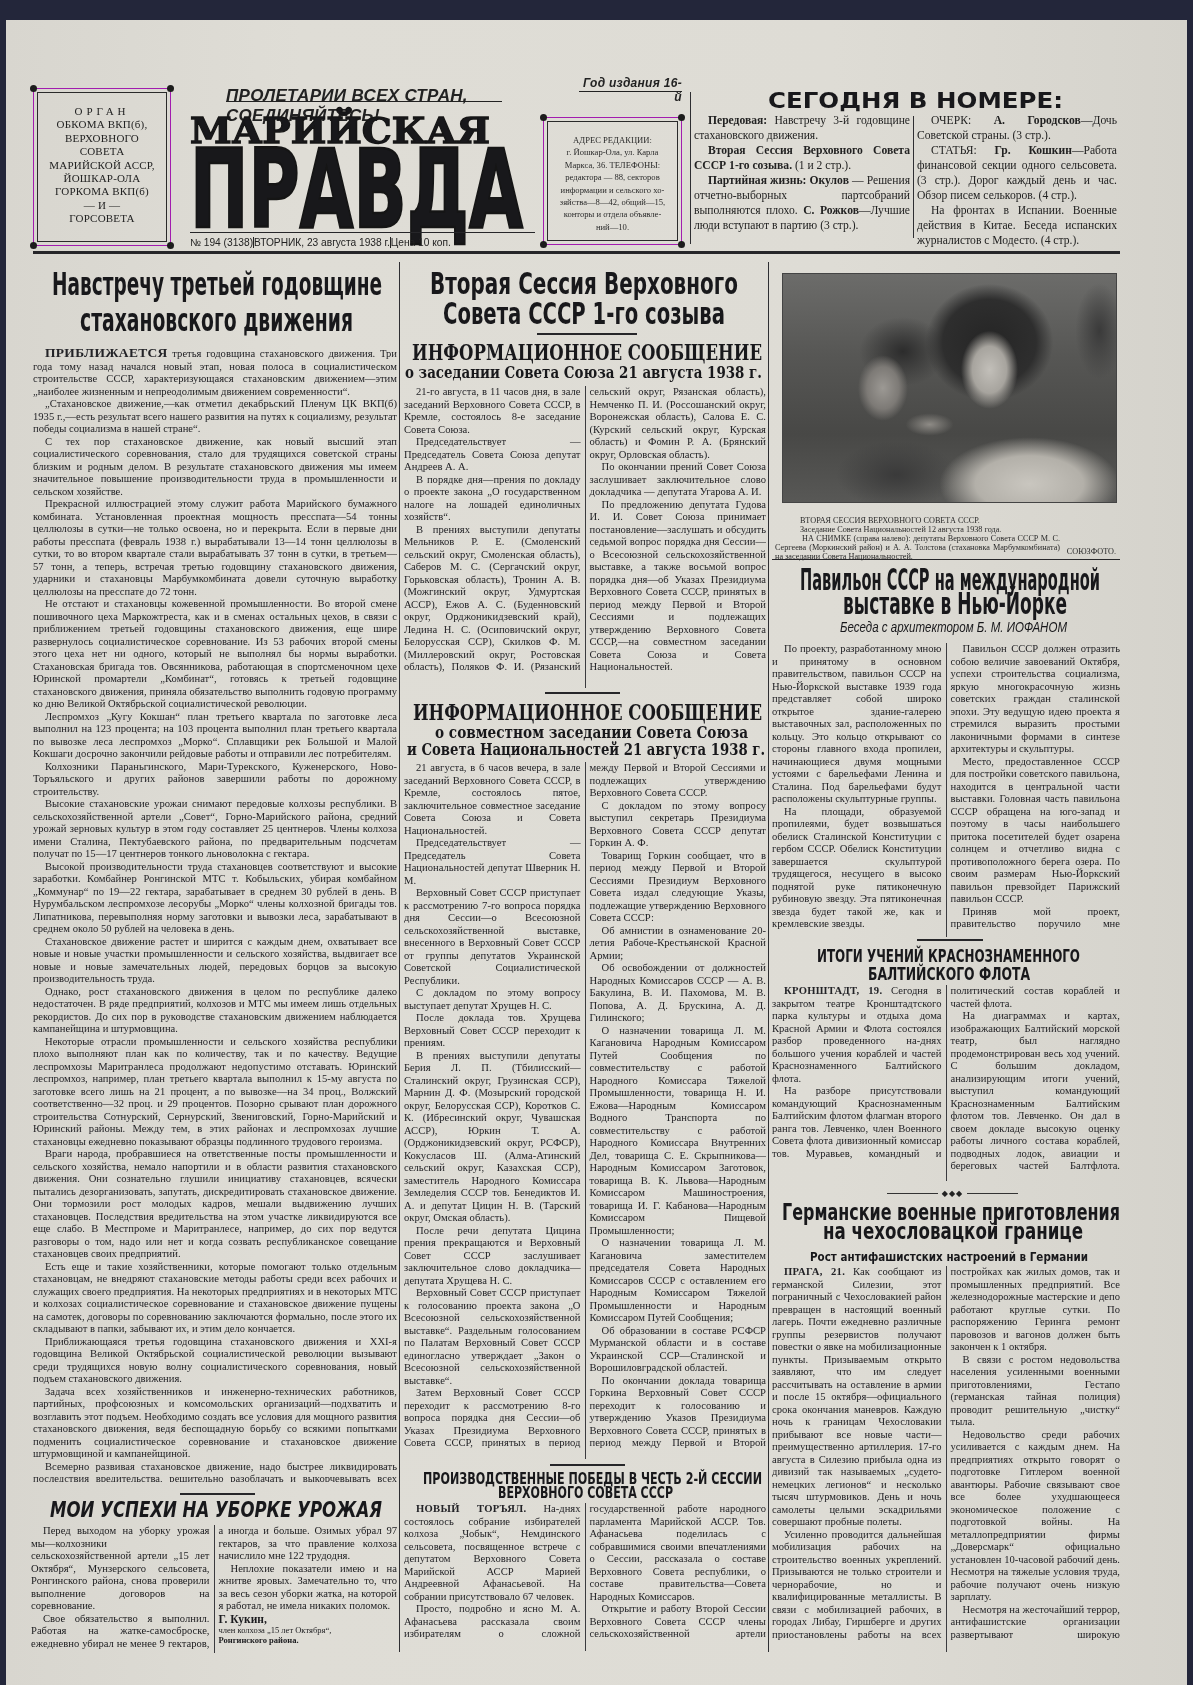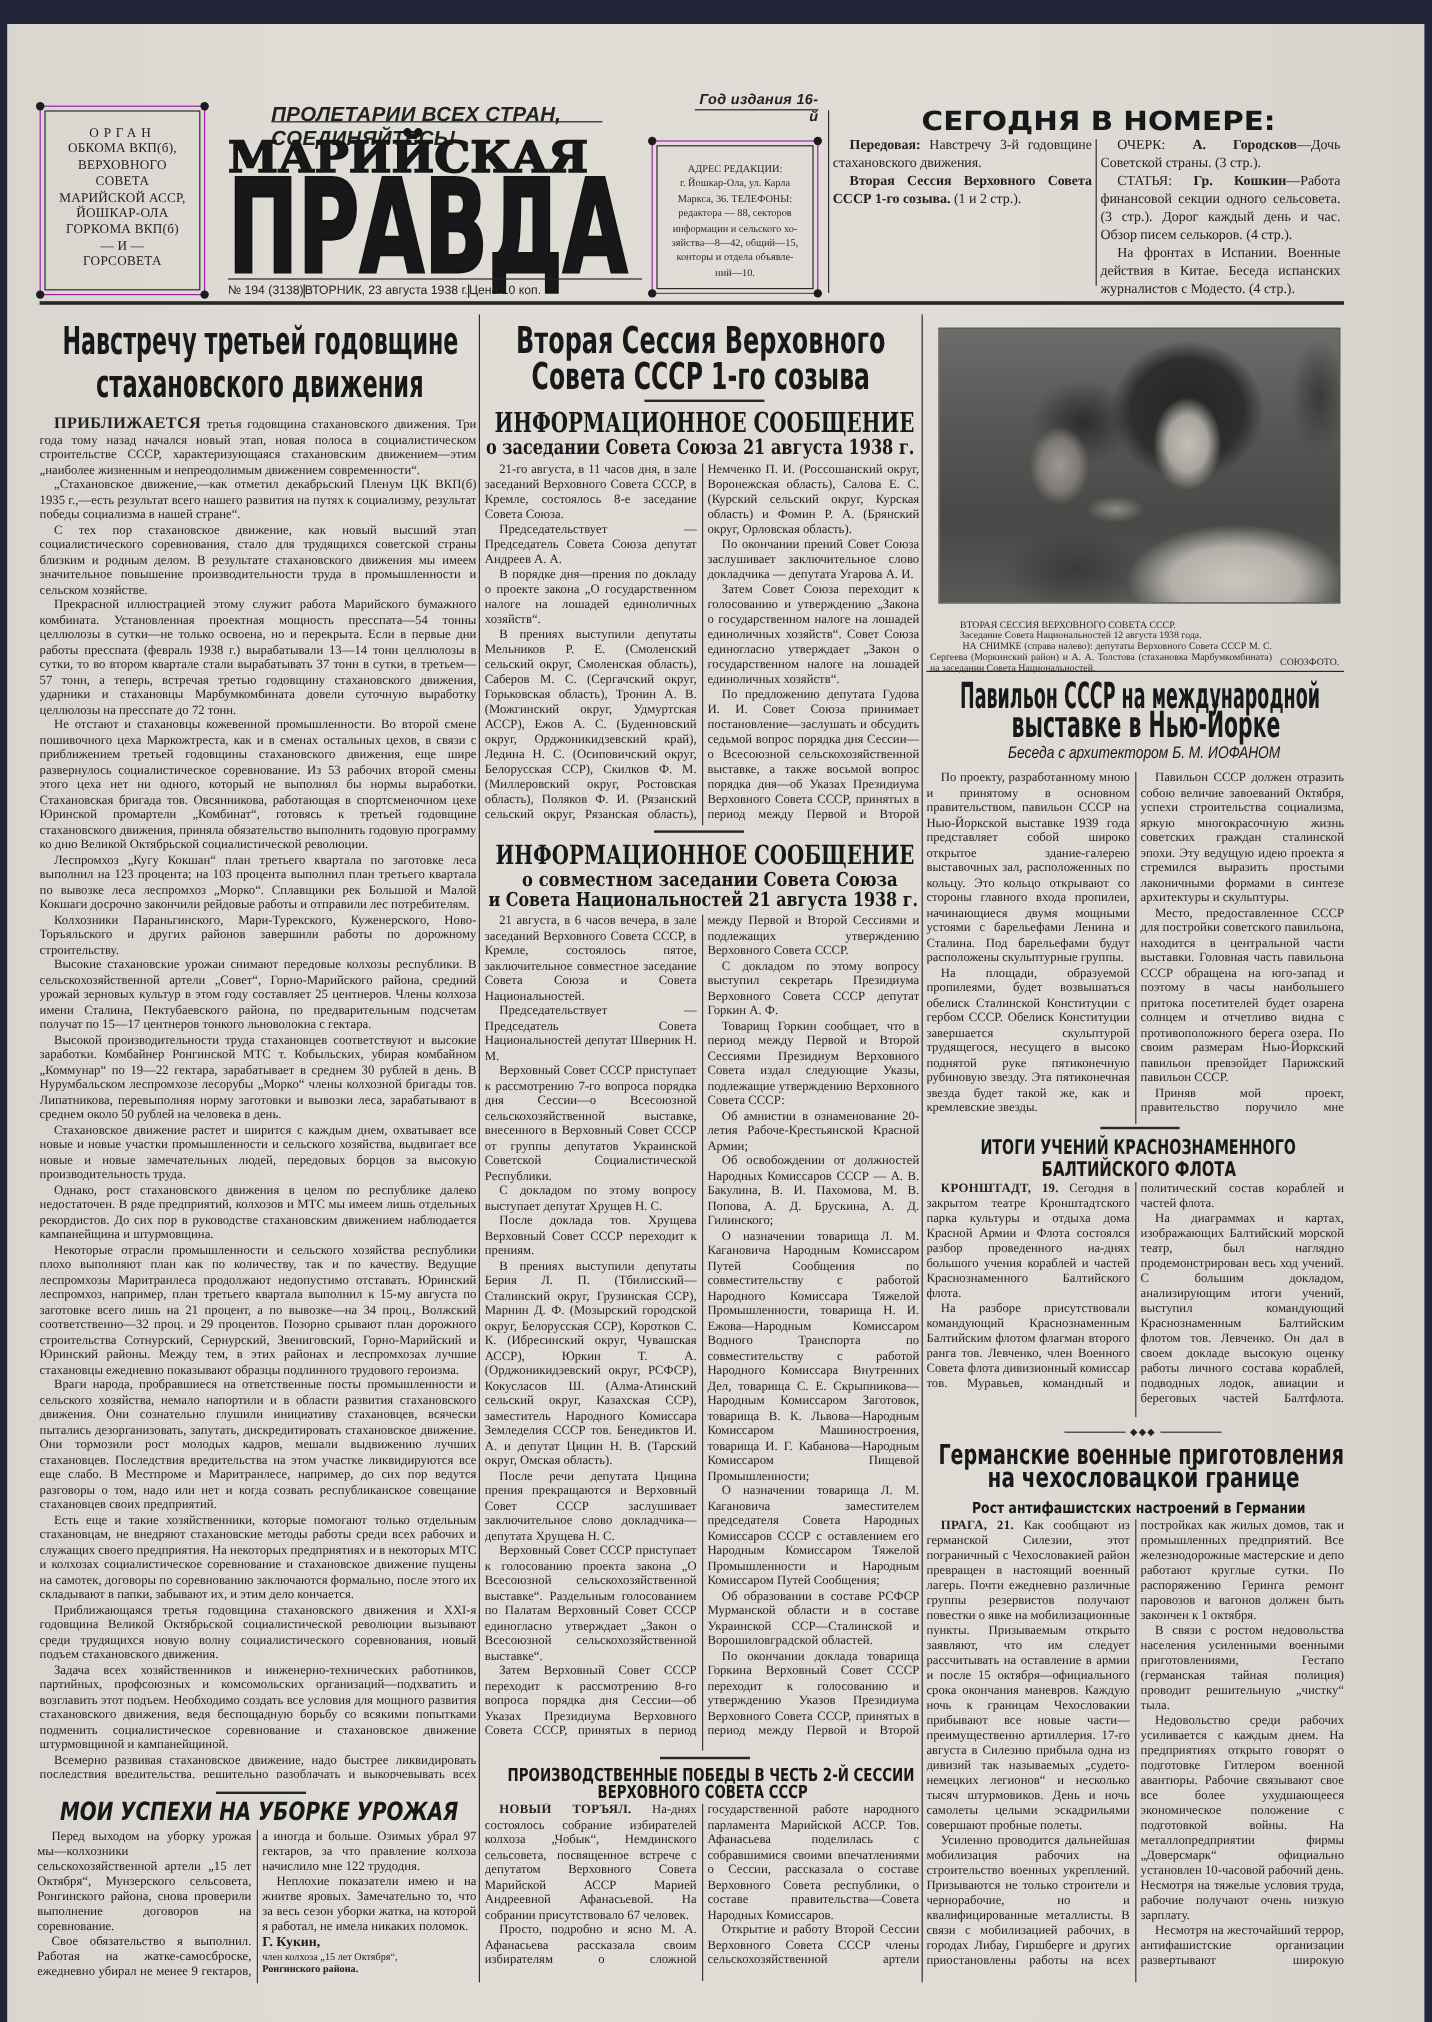--- a/index.html
+++ b/index.html
@@ -108,20 +108,21 @@
 
 <div class="vrule" style="left:690px;top:92px;height:152px"></div>
 
 <svg class="hl" style="left:765px;top:88px" width="300" height="26">
   <text x="3" y="20" font-size="22" textLength="295" lengthAdjust="spacingAndGlyphs" class="cond">СЕГОДНЯ В НОМЕРЕ:</text>
 </svg>
 
 <div class="today-col" style="left:694px;top:113px;width:216px;height:128px">
   <p><b>Передовая:</b><span> Навстречу 3-й годовщине стахановского движения.</span></p>
   <p><b>Вторая Сессия Верховного Совета СССР 1-го созыва.</b><span> (1 и 2 стр.).</span></p>
+  <p><b>Партийная жизнь: Окулов</b><span> — Решения отчетно-выборных партсобраний выполняются плохо. </span><b>С. Рожков</b><span>—Лучшие люди вступают в партию (3 стр.).</span></p>
 </div>
 <div class="vrule" style="left:913px;top:116px;height:122px"></div>
 <div class="today-col" style="left:917px;top:113px;width:200px;height:128px">
   <p><span>ОЧЕРК: </span><b>А. Городсков</b><span>—Дочь Советской страны. (3 стр.).</span></p>
   <p><span>СТАТЬЯ: </span><b>Гр. Кошкин</b><span>—Работа финансовой секции одного сельсовета. (3 стр.). Дорог каждый день и час. Обзор писем селькоров. (4 стр.).</span></p>
   <p><span>На фронтах в Испании. Военные действия в Китае. Беседа испанских журналистов с Модесто. (4 стр.).</span></p>
 </div>
 
 <div class="rule" style="left:33px;top:251px;width:1087px;height:3px"></div>
 
@@ -174,21 +175,20 @@
 <svg class="hl" style="left:402px;top:338px" width="366" height="45">
   <text x="10" y="22" font-size="23" textLength="350" lengthAdjust="spacingAndGlyphs" class="serifb">ИНФОРМАЦИОННОЕ СООБЩЕНИЕ</text>
   <text x="3" y="40" font-size="17" textLength="357" lengthAdjust="spacingAndGlyphs" class="serifb">о заседании Совета Союза 21 августа 1938 г.</text>
 </svg>
 <div class="txt c2" style="left:404px;top:386px;width:362px;height:302px">
   <p>21-го августа, в 11 часов дня, в зале заседаний Верховного Совета СССР, в Кремле, состоялось 8-е заседание Совета Союза.</p>
   <p>Председательствует — Председатель Совета Союза депутат Андреев А. А.</p>
   <p>В порядке дня—прения по докладу о проекте закона „О государственном налоге на лошадей единоличных хозяйств“.</p>
   <p>В прениях выступили депутаты Мельников Р. Е. (Смоленский сельский округ, Смоленская область), Саберов М. С. (Сергачский округ, Горьковская область), Тронин А. В. (Можгинский округ, Удмуртская АССР), Ежов А. С. (Буденновский округ, Орджоникидзевский край), Ледина Н. С. (Осиповичский округ, Белорусская ССР), Скилков Ф. М. (Миллеровский округ, Ростовская область), Поляков Ф. И. (Рязанский сельский округ, Рязанская область), Немченко П. И. (Россошанский округ, Воронежская область), Салова Е. С. (Курский сельский округ, Курская область) и Фомин Р. А. (Брянский округ, Орловская область).</p>
   <p>По окончании прений Совет Союза заслушивает заключительное слово докладчика — депутата Угарова А. И.</p>
-  <p>Затем Совет Союза переходит к голосованию и утверждению „Закона о государственном налоге на лошадей единоличных хозяйств“. Совет Союза единогласно утверждает „Закон о государственном налоге на лошадей единоличных хозяйств“.</p>
   <p>По предложению депутата Гудова И. И. Совет Союза принимает постановление—заслушать и обсудить седьмой вопрос порядка дня Сессии—о Всесоюзной сельскохозяйственной выставке, а также восьмой вопрос порядка дня—об Указах Президиума Верховного Совета СССР, принятых в период между Первой и Второй Сессиями и подлежащих утверждению Верховного Совета СССР,—на совместном заседании Совета Союза и Совета Национальностей.</p>
 </div>
 
 <div class="rule" style="left:545px;top:692px;width:75px;height:1.5px"></div>
 <svg class="hl" style="left:402px;top:698px" width="366" height="62">
   <text x="11" y="22" font-size="22" textLength="349" lengthAdjust="spacingAndGlyphs" class="serifb">ИНФОРМАЦИОННОЕ СООБЩЕНИЕ</text>
   <text x="33" y="40" font-size="16" textLength="313" lengthAdjust="spacingAndGlyphs" class="serifb">о совместном заседании Совета Союза</text>
   <text x="5" y="57" font-size="16" textLength="358" lengthAdjust="spacingAndGlyphs" class="serifb">и Совета Национальностей 21 августа 1938 г.</text>
 </svg>
 <div class="txt c2" style="left:404px;top:762px;width:362px;height:697px">

